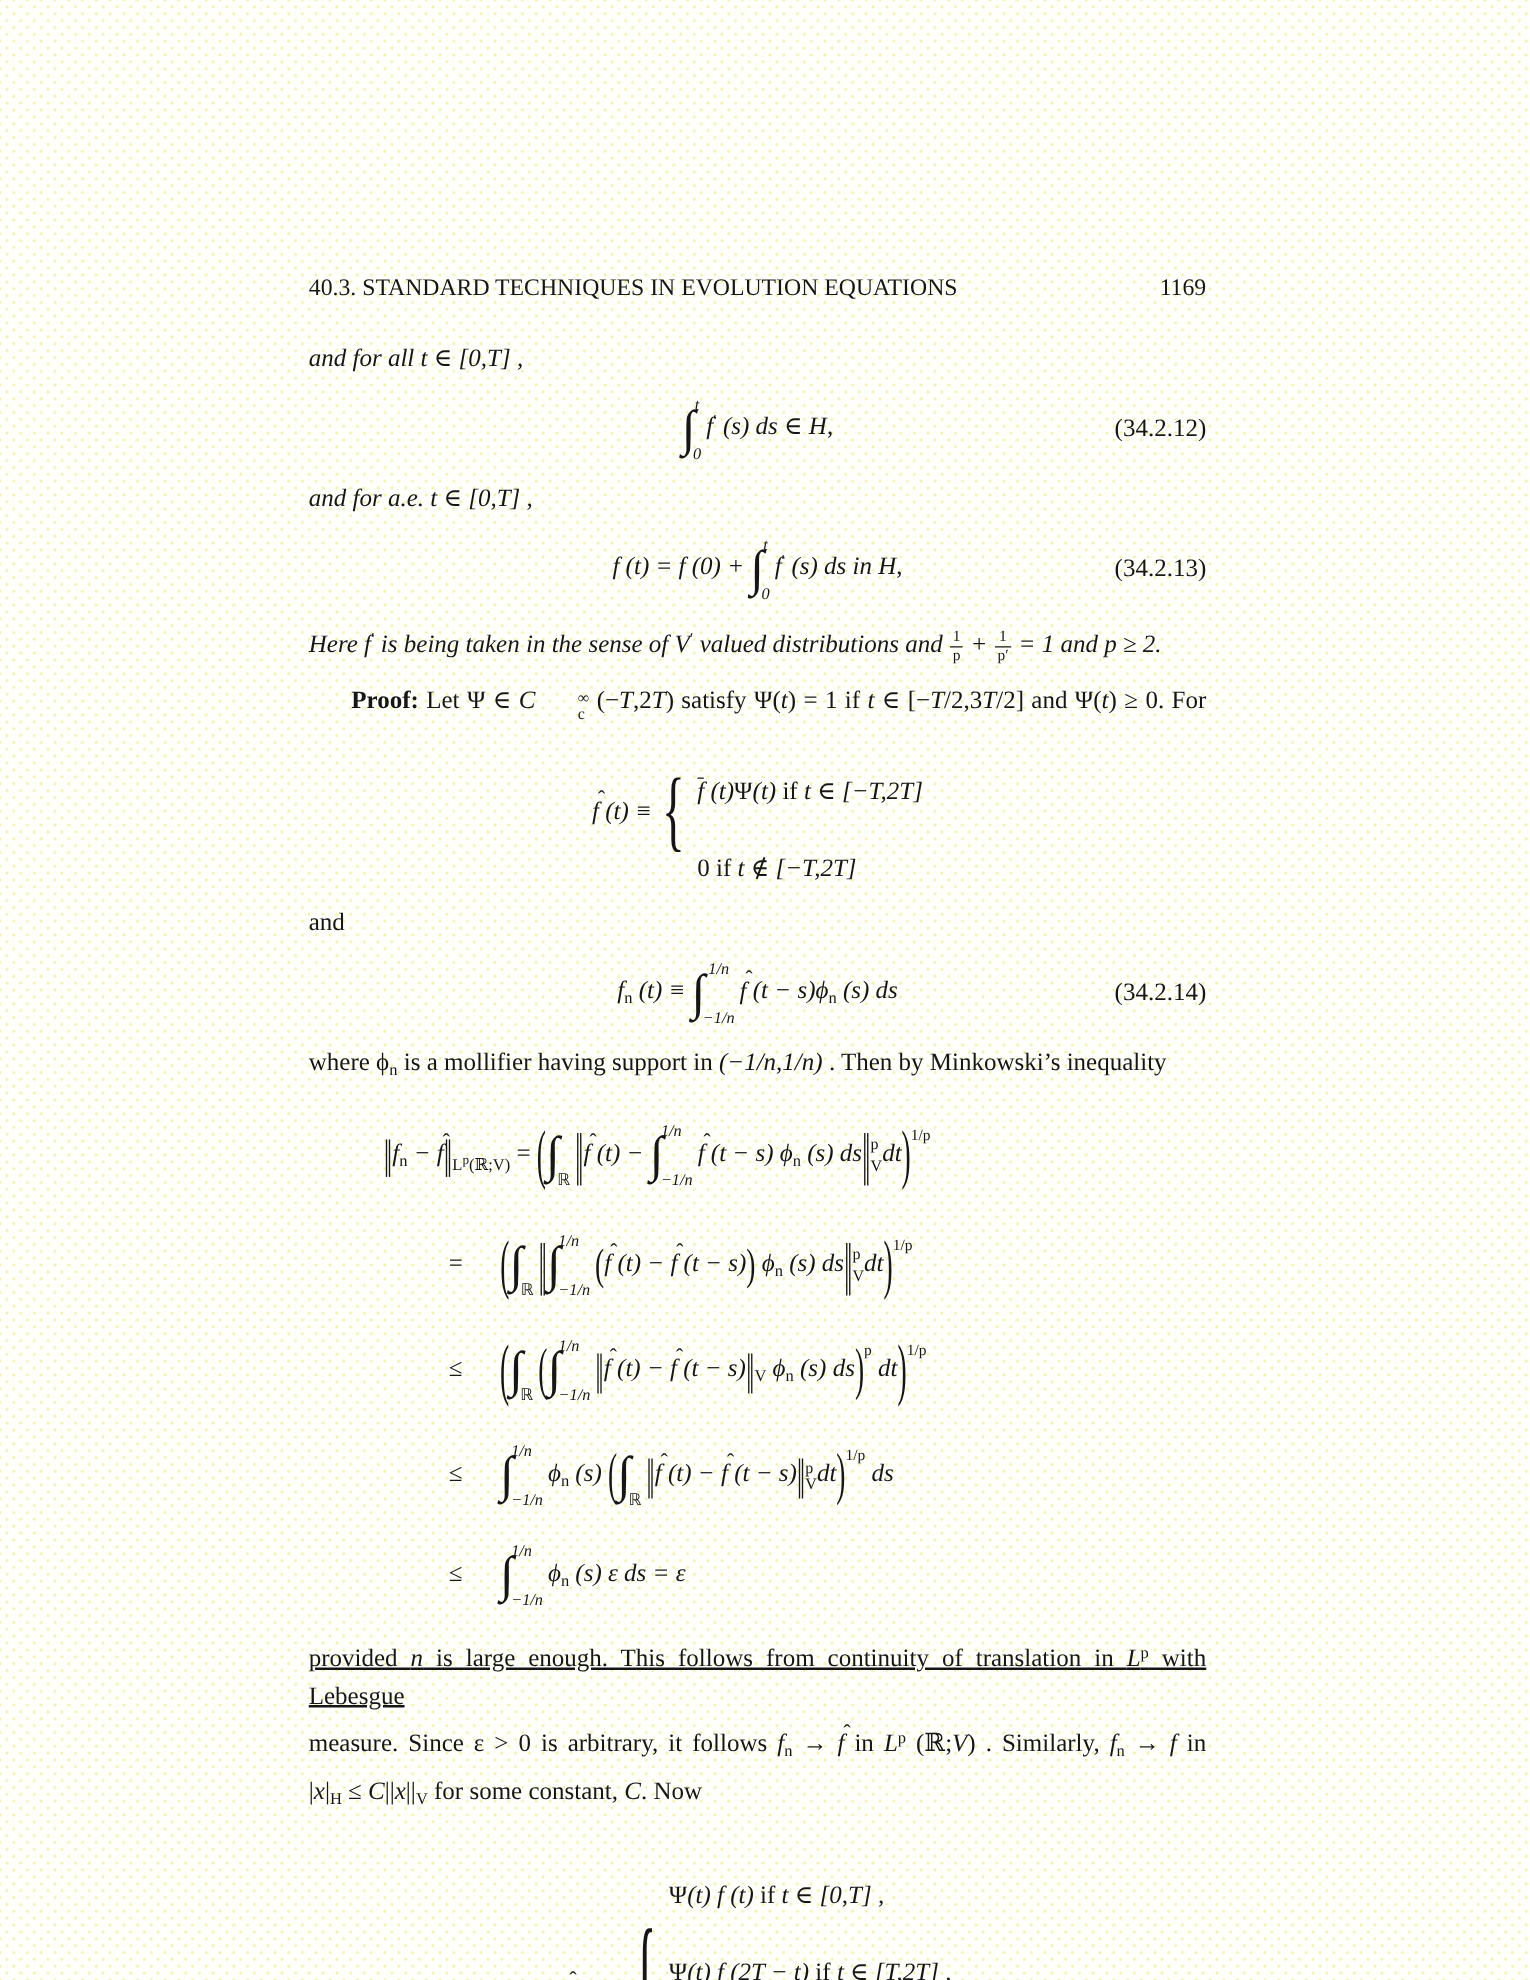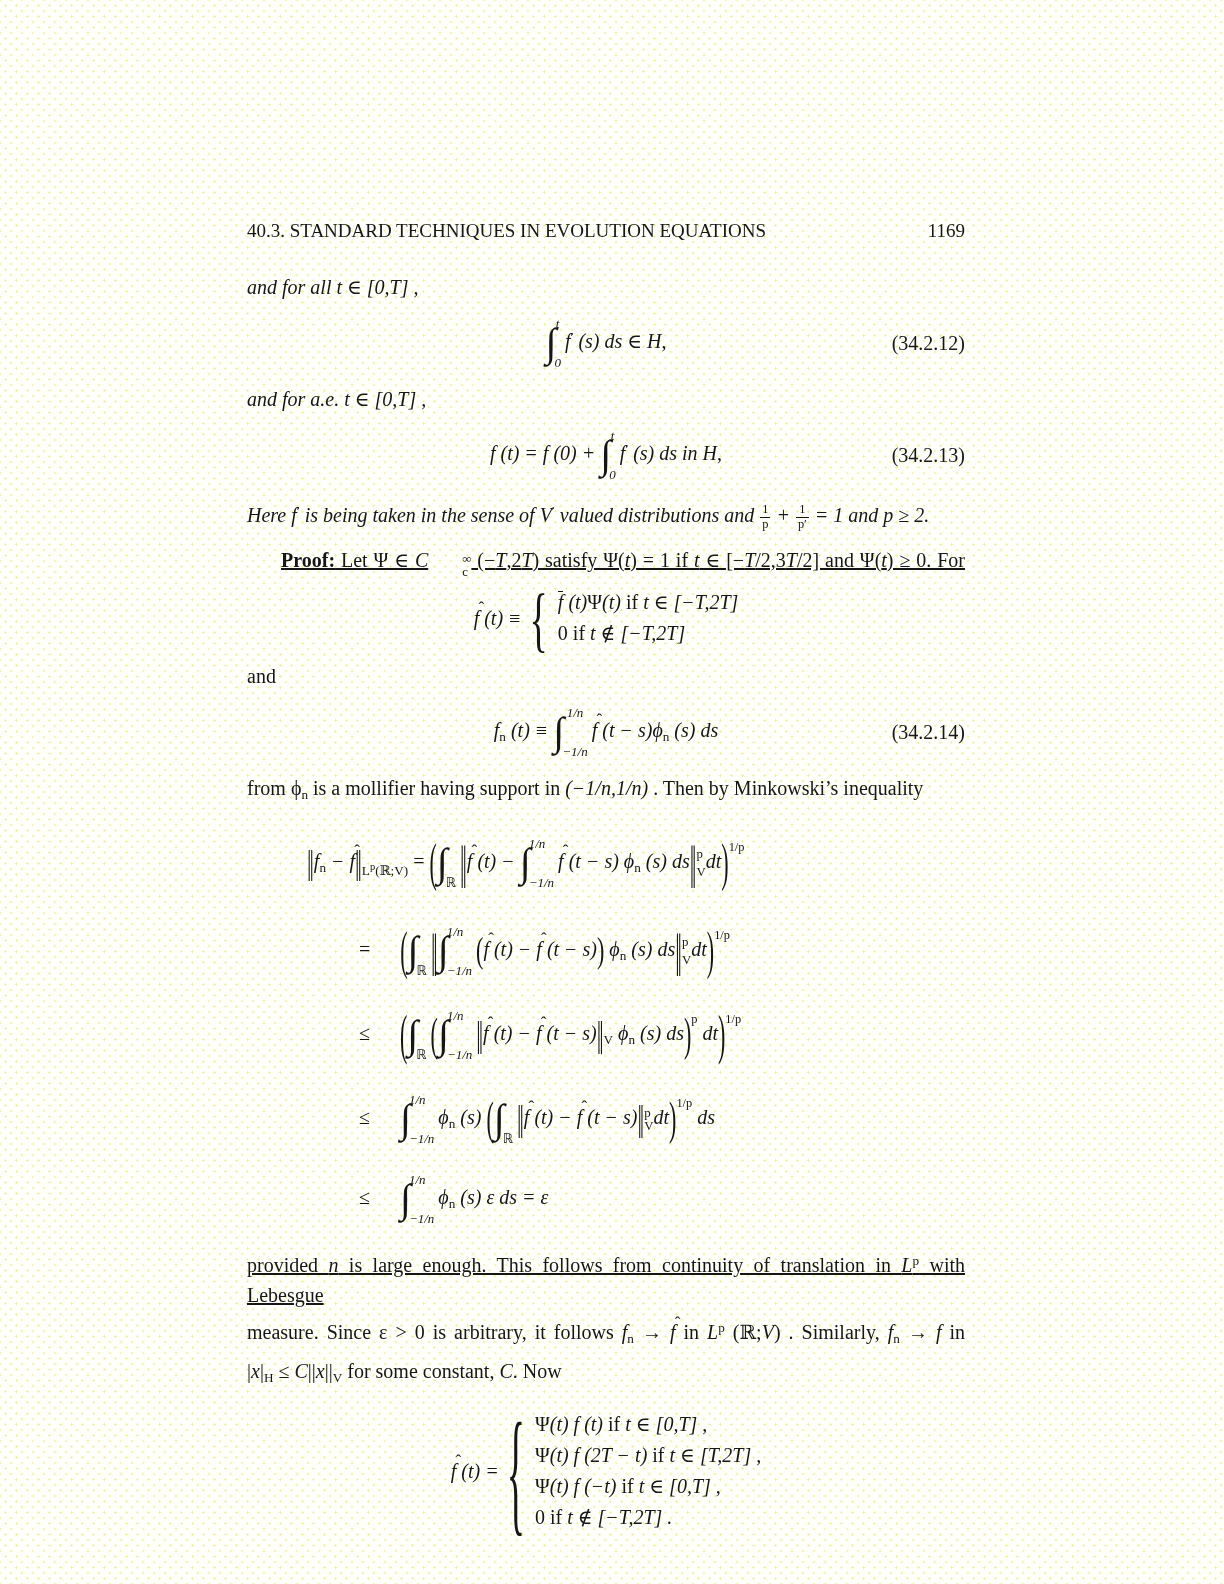--- a/index.html
+++ b/index.html
@@ -45,21 +45,21 @@
   .hat{position:relative; display:inline-block; font-style:italic;}
   .hat .hm{position:absolute; left:0.28em; top:-0.5em; font-style:normal; font-size:0.85em;}
   .bar{display:inline-block; border-top:1.5px solid #161616; padding-top:0px; line-height:1.05; font-style:italic;}
   .disp{position:relative; width:718px; margin:14px 0; white-space:nowrap; line-height:1;}
   .disp.center{text-align:center;}
   .disp .eqn{position:absolute; right:0; top:50%; transform:translateY(-50%); font-style:normal;}
   .cases{display:flex; align-items:center; justify-content:center; width:718px; margin:12px 0;}
   .cases .clhs{margin-right:8px; white-space:nowrap;}
   .cases .brace{display:inline-block; font-size:38px; transform:scaleY(var(--s,2)); transform-origin:center; margin-right:10px; font-weight:300;}
   .cases .crows{display:flex; flex-direction:column;}
-  .cases .crow{line-height:31px; white-space:nowrap;}
+  .cases .crow{line-height:31px; white-space:nowrap;margin-top:31px;}
 </style>
 </head>
 <body>
 
 <div class="page">
   <div class="content">
     <div class="hdr">
       <span>40.3.  STANDARD TECHNIQUES IN EVOLUTION EQUATIONS</span>
       <span>1169</span>
     </div>
@@ -80,41 +80,41 @@
               <span class="ilb">0</span>
             </span>
           </span><span class="ti">f</span><span class="sup">′</span><span class="ti"> (s) ds in H</span><span class="tr">,</span><span class="eqn">(34.2.13)</span></div>
         <div class="pline"><span class="ti">Here f</span><span class="sup">′</span><span class="ti"> is being taken in the sense of V</span><span class="sup">′</span><span class="ti"> valued distributions and </span><span class="frac">
             <span class="fn">1</span>
             <span class="fd">p</span>
           </span><span class="ti"> + </span><span class="frac">
             <span class="fn">1</span>
             <span class="fd">p′</span>
           </span><span class="ti"> = 1 and p ≥ 2.</span></div>
-        <div class="pline jl ind" style="margin-top: 14px; text-decoration: underline;"><span class="tb">Proof:</span><span class="tr"> Let Ψ ∈ </span><span class="ti">C</span><span class="scr" style="height: 1.5em;">
+        <div class="pline jl ind" style="margin-top: 14px;"><span class="tb">Proof:</span><span class="tr"> Let Ψ ∈ </span><span class="ti">C</span><span class="scr" style="height: 1.5em;">
             <span class="st">∞</span>
             <span class="sb">c</span>
           </span><span class="tr"> (−</span><span class="ti">T</span><span class="tr">,2</span><span class="ti">T</span><span class="tr">) satisfy Ψ(</span><span class="ti">t</span><span class="tr">) = 1 if </span><span class="ti">t</span><span class="tr"> ∈ [−</span><span class="ti">T</span><span class="tr">/2,3</span><span class="ti">T</span><span class="tr">/2] and Ψ(</span><span class="ti">t</span><span class="tr">) ≥ 0. For</span></div>
         <div class="cases">
           <span class="clhs"><span class="hat"><span>f</span><span class="hm">ˆ</span></span><span class="ti"> (t) ≡</span></span>
           <span class="brace" style="--s: 1.9;">{</span>
           <div class="crows">
             <div class="crow"><span class="bar">f</span><span class="ti"> (t)</span><span class="tr">Ψ</span><span class="ti">(t)</span><span class="tr"> if </span><span class="ti">t ∈ [−T,2T]</span></div>
             <div class="crow"><span class="tr">0 if </span><span class="ti">t ∉ [−T,2T]</span></div>
           </div>
         </div>
         <div class="pline"><span class="tr">and</span></div>
         <div class="disp center"><span class="ti">f</span><span class="sub">n</span><span class="ti"> (t) ≡ </span><span class="int">
             <span class="isym">∫</span>
             <span class="ilim">
               <span class="ilt">1/n</span>
               <span class="ilb">−1/n</span>
             </span>
           </span><span class="hat"><span>f</span><span class="hm">ˆ</span></span><span class="ti"> (t − s)ϕ</span><span class="sub">n</span><span class="ti"> (s) ds</span><span class="eqn">(34.2.14)</span></div>
-        <div class="pline"><span class="tr">from ϕ</span><span class="sub">n</span><span class="tr"> is a mollifier having support in </span><span class="ti">(−1/n,1/n)</span><span class="tr"> . Then by Minkowski’s inequality</span></div>
+        <div class="pline"><span class="tr">where ϕ</span><span class="sub">n</span><span class="tr"> is a mollifier having support in </span><span class="ti">(−1/n,1/n)</span><span class="tr"> . Then by Minkowski’s inequality</span></div>
         <div class="disp" style="margin-left: 60px; margin-top: 26px; margin-bottom: 34px;"><span class="big nrm" style="--s: 1.5;">||</span><span class="ti">f</span><span class="sub">n</span><span class="ti"> − </span><span class="hat"><span>f</span><span class="hm">ˆ</span></span><span class="big nrm" style="--s: 1.5;">||</span><span class="sub2">L<span class="s2sup">p</span>(ℝ;V)</span><span class="tr"> = </span><span class="big" style="--s: 2.4;">(</span><span class="int">
             <span class="isym">∫</span>
             <span class="ilim only-b">
               <span class="ilb">ℝ</span>
             </span>
           </span><span class="big nrm" style="--s: 2.1;">||</span><span class="hat"><span>f</span><span class="hm">ˆ</span></span><span class="ti"> (t) − </span><span class="int">
             <span class="isym">∫</span>
             <span class="ilim">
               <span class="ilt">1/n</span>
               <span class="ilb">−1/n</span>

